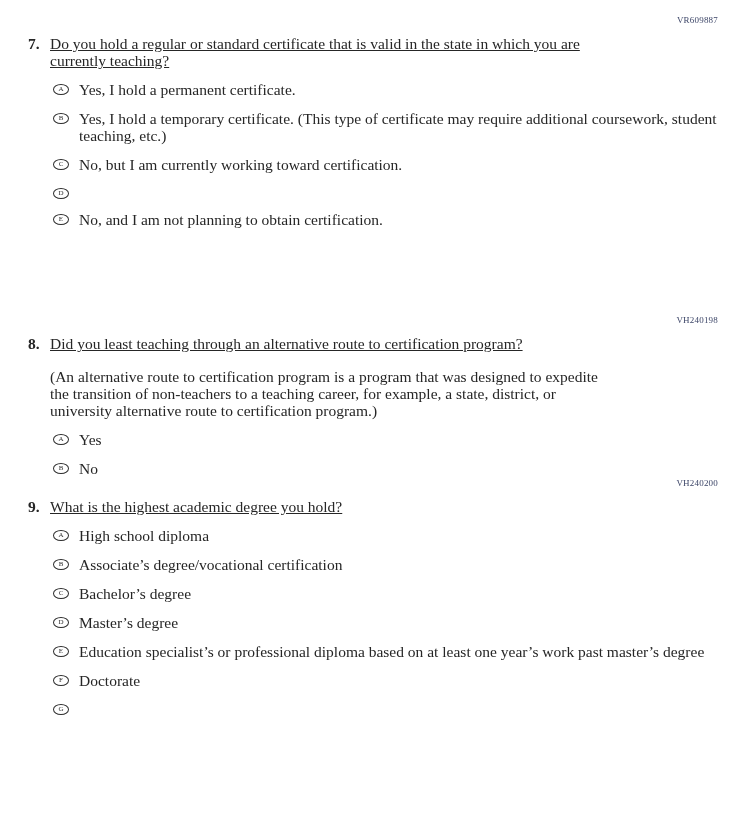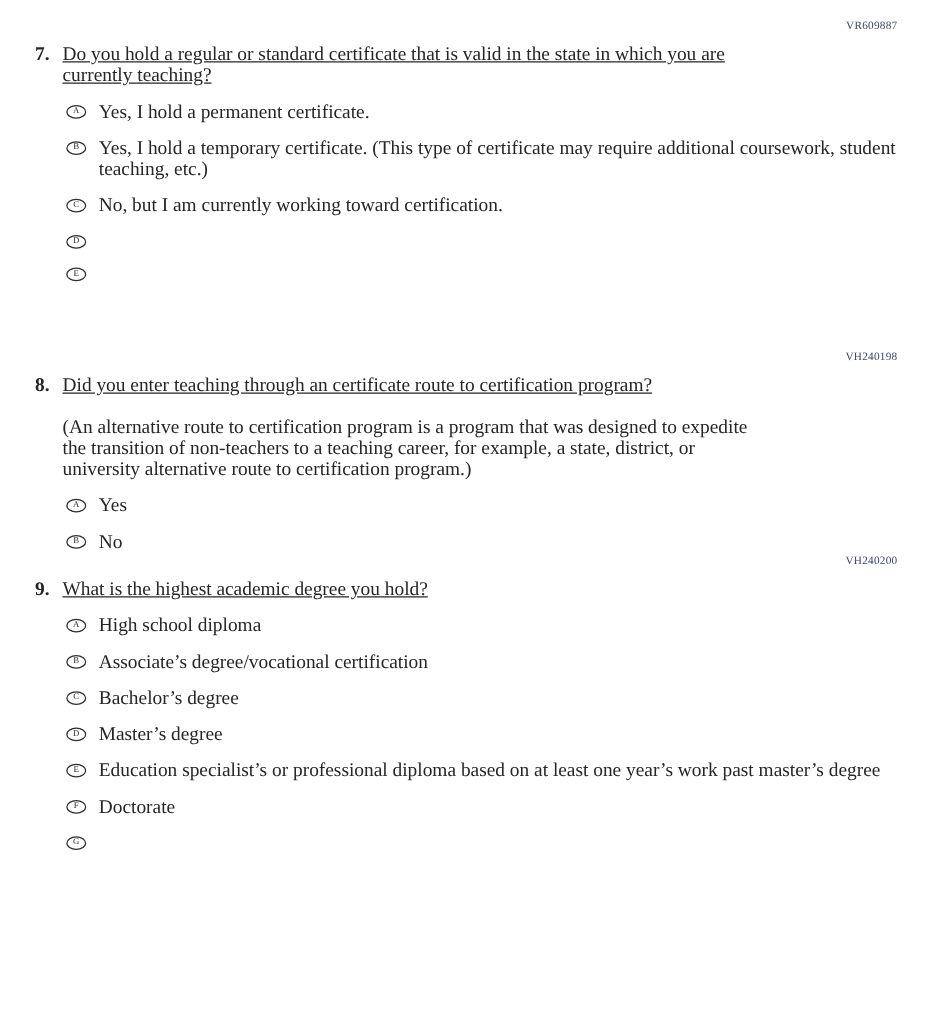--- a/index.html
+++ b/index.html
@@ -11,21 +11,21 @@
     color: #262626;
     overflow: hidden;
   }
   .page {
     width: 743px;
     height: 821px;
     padding: 14px 25px 0 28px;
     position: relative;
   }
   .question { position: relative; }
-  .question + .question.q8 { margin-top: 54px; }
+  .question + .question.q8 { margin-top: 86px; }
   .question + .question.q9 { }
   .code {
     text-align: right;
     font-size: 9px;
     letter-spacing: 0.2px;
     color: #3d4668;
     height: 12px;
     line-height: 12px;
   }
   .q-row {
@@ -117,32 +117,33 @@
           </div>
           <div class="option">
             <span class="oval">
                 <i>D</i>
               </span>
           </div>
           <div class="option">
             <span class="oval">
                 <i>E</i>
               </span>
+            <span class="opt-label">No, and I am not planning to obtain certification.</span>
           </div>
         </div>
       </div>
     </div>
   </section>
 
   <section class="question q8">
     <div class="code">VH240198</div>
     <div class="q-row">
       <span class="q-num">8.</span>
       <div class="q-body">
-        <p class="q-text">Did you enter teaching through an certificate route to certification program?</p>
+        <p class="q-text">Did you least teaching through an alternative route to certification program?</p>
         <p class="q-note">(An alternative route to certification program is a program that was designed to expedite the transition of non-teachers to a teaching career, for example, a state, district, or university alternative route to certification program.)</p>
         <div class="options" style="margin-top:6px;">
           <div class="option">
             <span class="oval">
                 <i>A</i>
               </span>
             <span class="opt-label">Yes</span>
           </div>
           <div class="option">
             <span class="oval">

